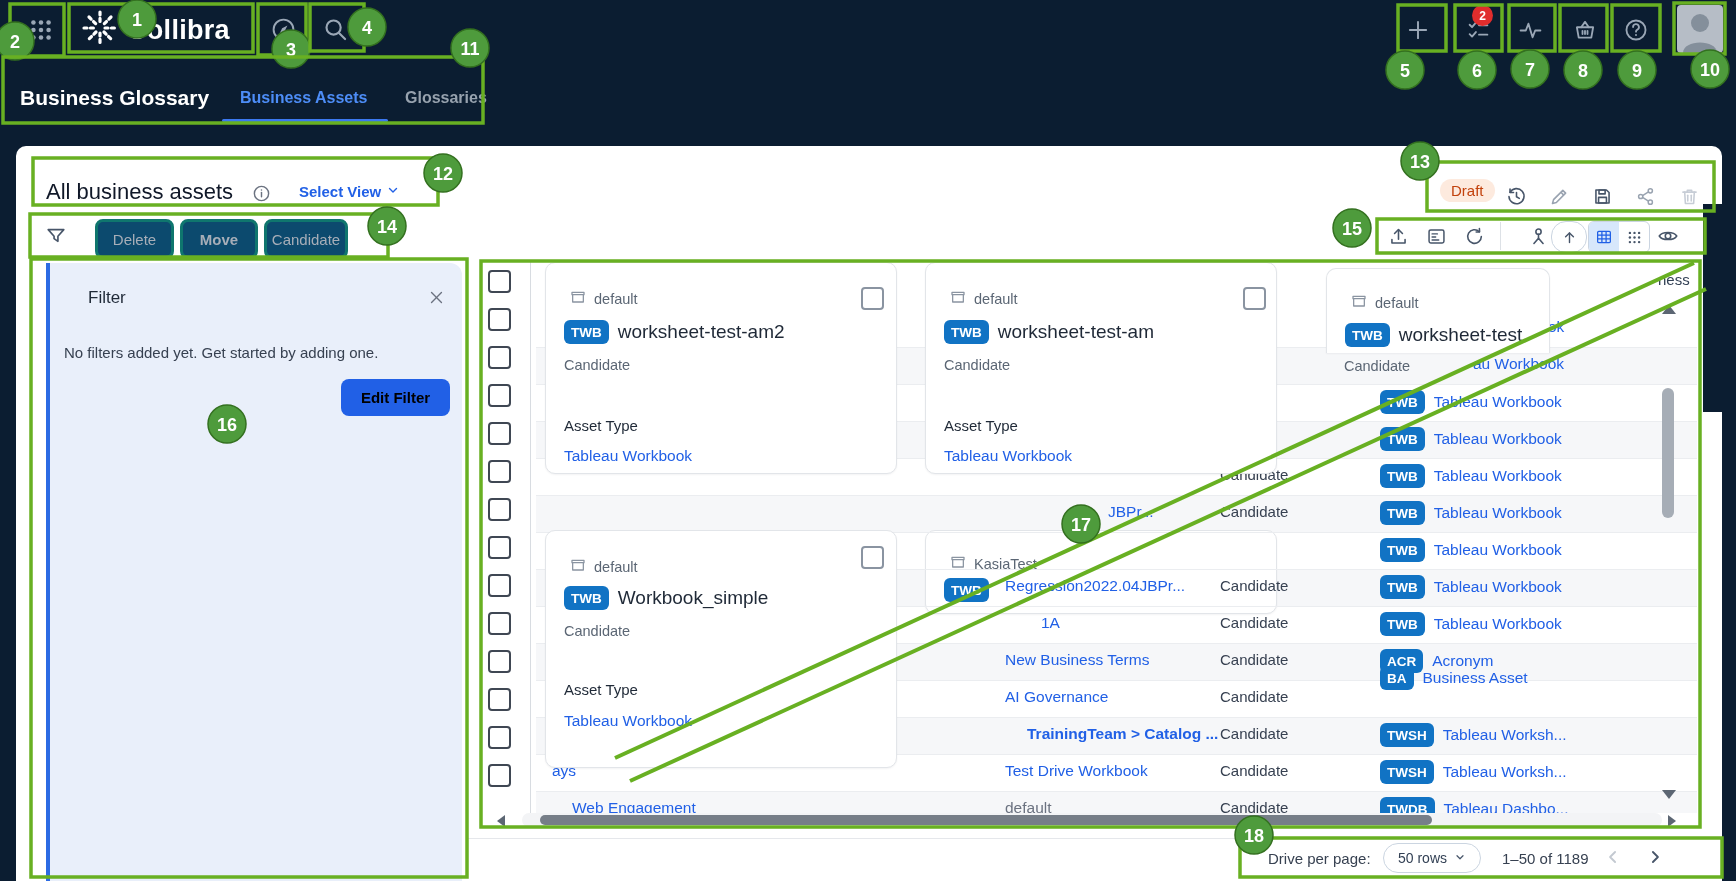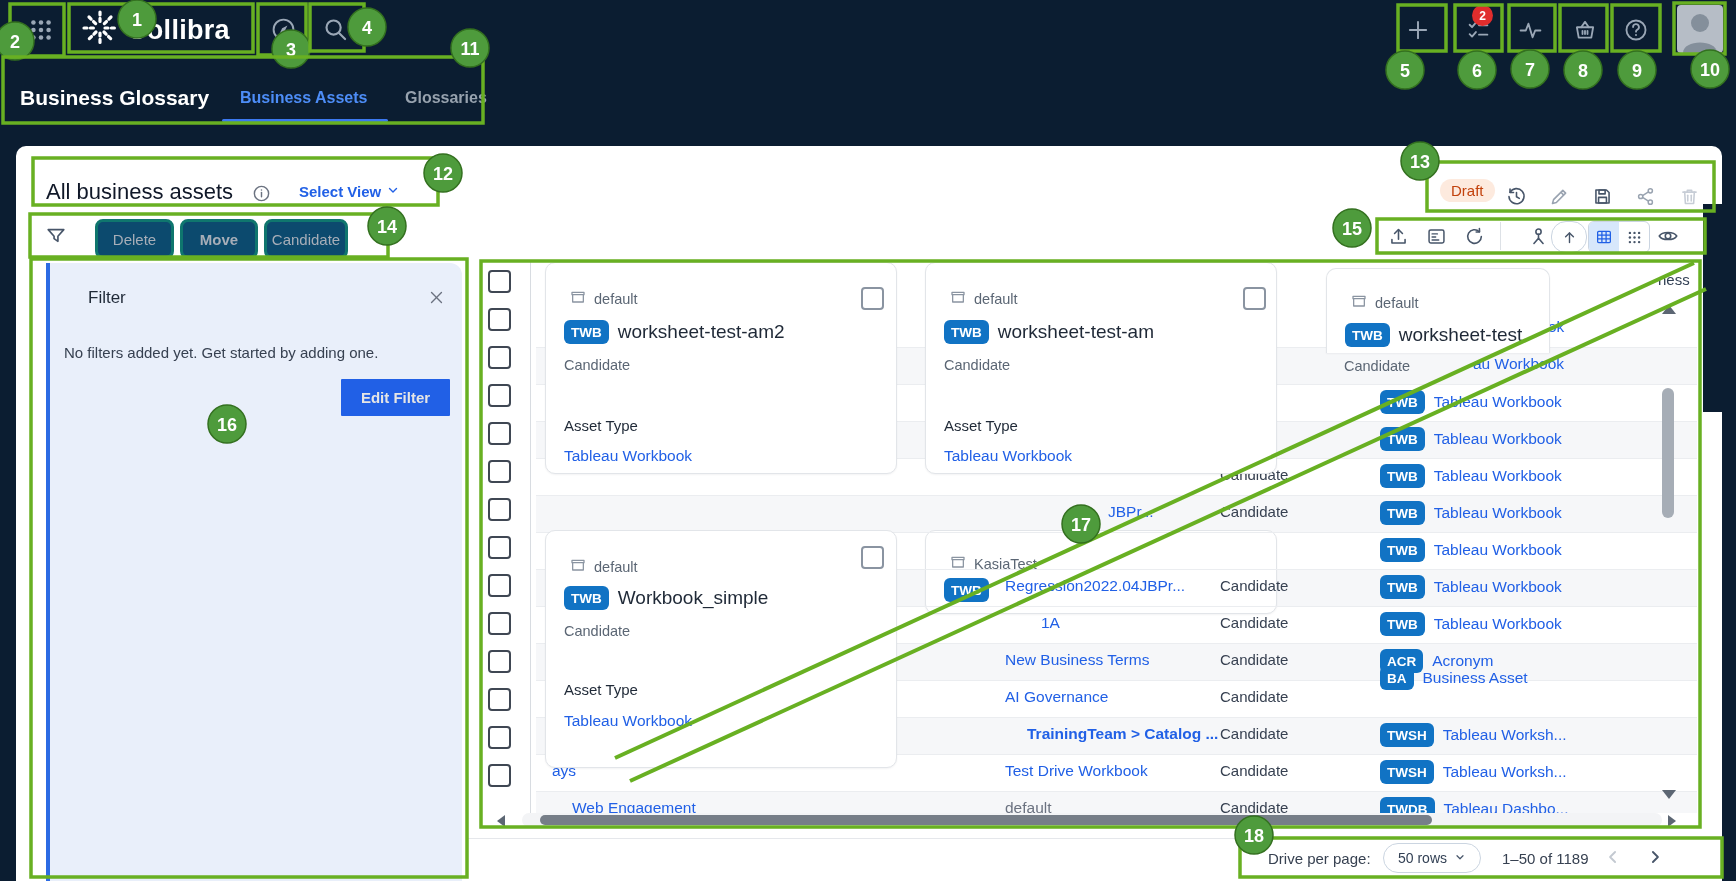--- a/index.html
+++ b/index.html
@@ -32,21 +32,21 @@
     display:flex;align-items:center;justify-content:center;background:#fff;}
   .seg{border:1px solid #cbd5e1;border-radius:6px;display:flex;overflow:hidden;background:#fff;}
   .seg>div{width:30px;height:30px;display:flex;align-items:center;justify-content:center;}
   .seg .on{background:#d7e7fb;}
   .vdiv{width:1px;background:#dde1e6;}
   
   .filter-panel{left:46px;top:263px;width:416px;height:618px;background:#e9effa;border-radius:0 12px 0 0;}
   .filter-accent{left:46px;top:263px;width:4px;height:618px;background:#2c6be3;}
   .filter-title{font-size:17px;color:#1f2937;}
   .filter-empty{font-size:15px;color:#374151;}
-  .btn-primary{background:#2160e6;color:#e5e5e5;font-size:15px;font-weight:bold;border-radius:1px;
+  .btn-primary{background:#2160e6;color:#000000;font-size:15px;font-weight:bold;border-radius:8px;
     display:flex;align-items:center;justify-content:center;}
   
   .cbox{width:19px;height:19px;border:2px solid #3f4753;border-radius:4px;background:#fff;}
   .cbox.lite{border-color:#8a94a1;}
   .col-div{left:530px;top:262px;width:1px;height:551px;background:#d8dce1;}
   
   #tableClip{left:534px;top:296px;width:1163px;height:517px;overflow:hidden;}
   .band{left:2px;width:1161px;height:37px;background:#f6f7f9;}
   .rowline{left:2px;width:1161px;height:1px;background:#ebedf0;}
   .t-name{font-size:15.5px;color:#2160e6;white-space:nowrap;}

